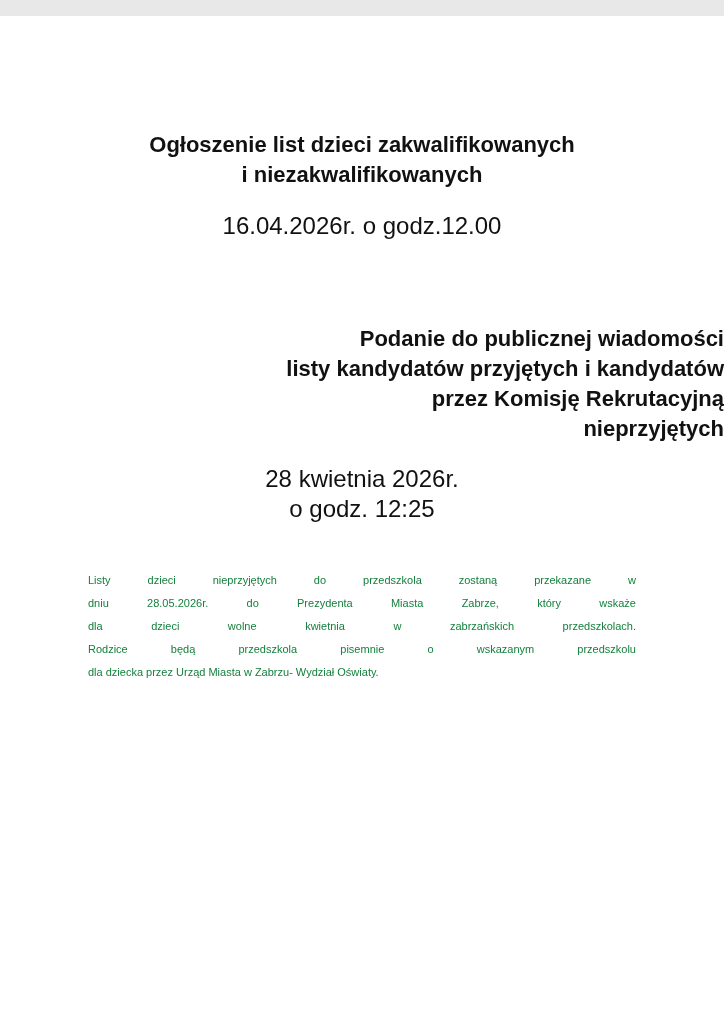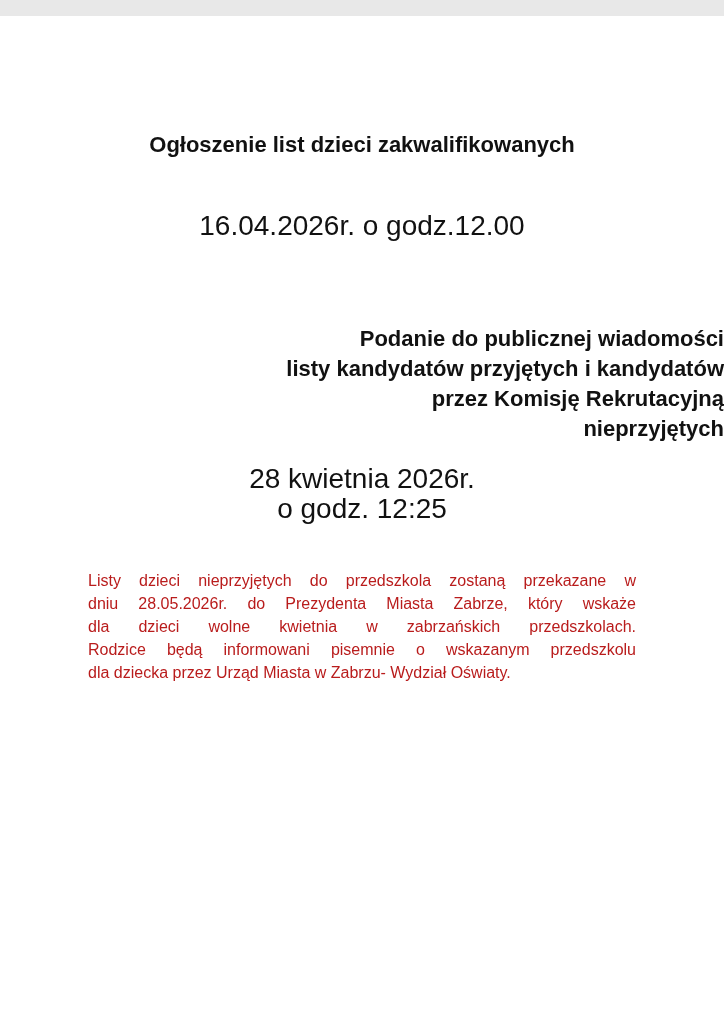--- a/index.html
+++ b/index.html
@@ -24,52 +24,53 @@
     width: 100%;
     text-align: center;
   }
   .heading {
     font-weight: bold;
     font-size: 22px;
     line-height: 30px;
   }
   .date-line {
     font-weight: normal;
-    font-size: 28px;
+    font-size: 24px;
     line-height: 30px;
   }
   #title-block    { top: 114px; }
   #date1-block    { top: 195px; }
   #subtitle-block { top: 308px; text-align: right; }
   #date2-block    { top: 448px; }
   .paragraph {
     position: absolute;
     top: 553px;
     left: 88px;
     width: 548px;
-    font-size: 16px;
+    font-size: 11px;
     line-height: 23px;
-    color: #b91c1c;
+    color: #15803d;
   }
   .pline {
     text-align: justify;
     text-align-last: justify;
   }
   .pline.last-line {
     text-align: right;
     text-align-last: left;
   }
 </style>
 </head>
 <body>
 
 <div class="page">
 
   <div class="block heading" id="title-block">
     <div>Ogłoszenie list dzieci zakwalifikowanych</div>
+    <div>i niezakwalifikowanych</div>
   </div>
 
   <div class="block date-line" id="date1-block">
     <div>16.04.2026r. o godz.12.00</div>
   </div>
 
   <div class="block heading" id="subtitle-block">
     <div>Podanie do publicznej wiadomości</div>
     <div>listy kandydatów przyjętych i kandydatów</div>
     <div>przez Komisję Rekrutacyjną</div>
@@ -78,17 +79,17 @@
 
   <div class="block date-line" id="date2-block">
     <div>28 kwietnia 2026r.</div>
     <div>o godz. 12:25</div>
   </div>
 
   <div class="paragraph">
     <div class="pline">Listy dzieci nieprzyjętych do przedszkola zostaną przekazane w</div>
     <div class="pline">dniu 28.05.2026r. do Prezydenta Miasta Zabrze, który wskaże</div>
     <div class="pline">dla dzieci wolne kwietnia w zabrzańskich przedszkolach.</div>
-    <div class="pline">Rodzice będą informowani pisemnie o wskazanym przedszkolu</div>
+    <div class="pline">Rodzice będą przedszkola pisemnie o wskazanym przedszkolu</div>
     <div class="pline last-line">dla dziecka przez Urząd Miasta w Zabrzu- Wydział Oświaty.</div>
   </div>
 
 </div>
 
 </body></html>

